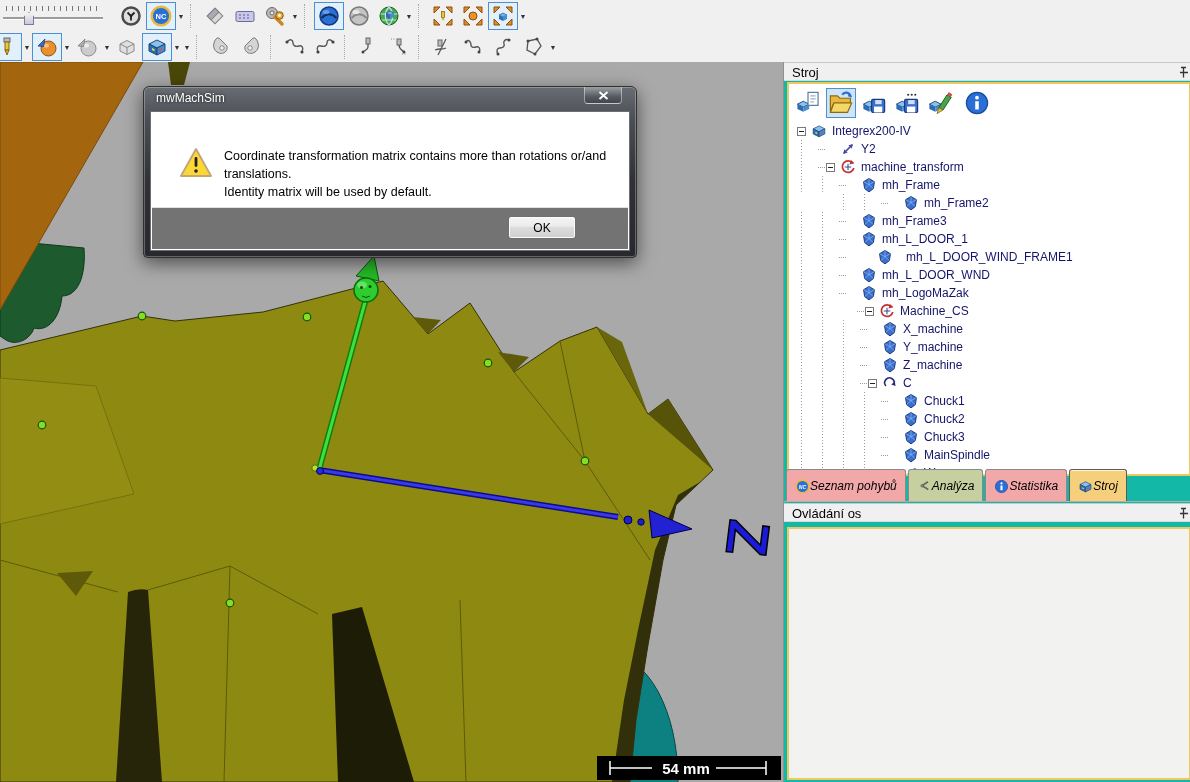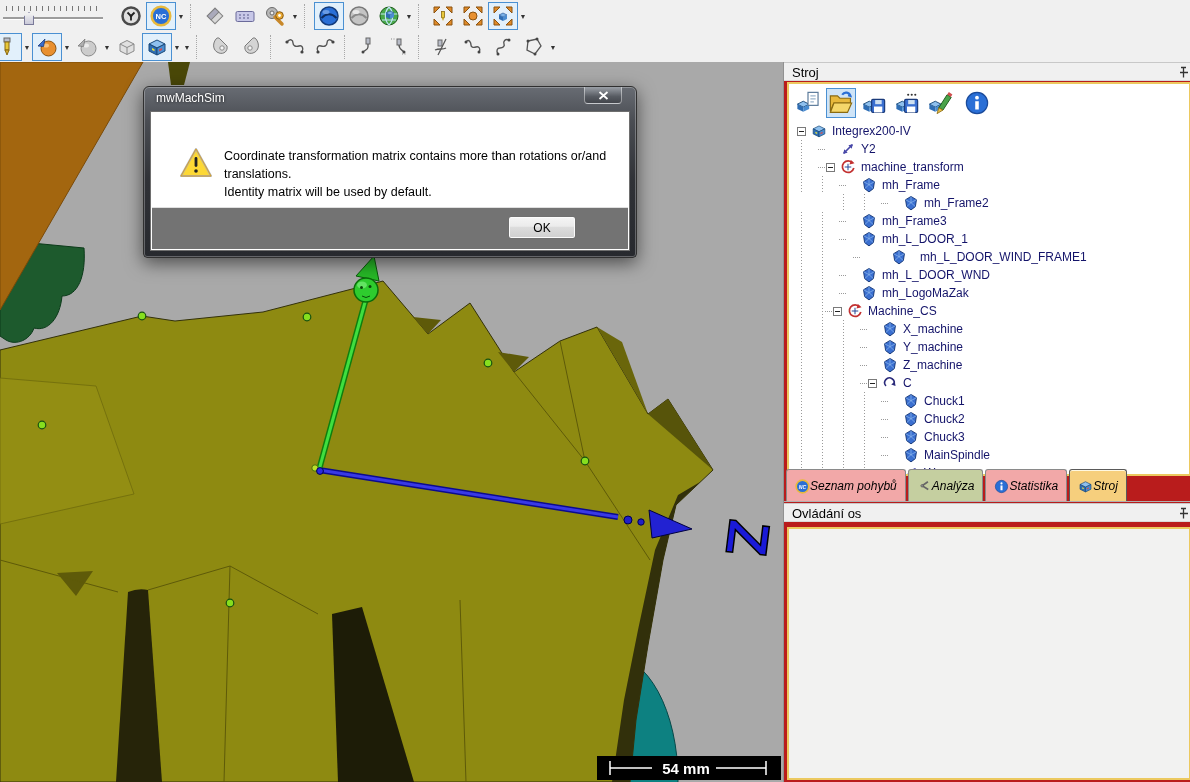--- a/index.html
+++ b/index.html
@@ -50,21 +50,21 @@
   #dlg-warn{position:absolute;left:28px;top:35px;width:34px;height:32px;}
   #dlg-footer{position:absolute;left:1px;right:1px;bottom:1px;height:42px;background:#737373;
     border-top:1px solid #dfdfdf;}
   #dlg-ok{position:absolute;right:52px;bottom:10px;width:68px;height:23px;
     background:linear-gradient(#f5f5f5,#ebebeb 45%,#dddddd 46%,#cfcfcf);
     border:1px solid #707070;border-radius:3px;font-size:12px;
     font-family:"Liberation Sans",sans-serif;box-shadow:inset 0 0 0 1px #fbfbfb;}
 
   
   #rightpanel{position:absolute;left:783px;top:62px;width:407px;height:720px;
-    background:#b91c1c;border-left:1px solid #919191;}
+    background:#14b8a6;border-left:1px solid #919191;}
   .panel-hdr{position:absolute;left:0;width:407px;height:19px;background:#f0f0f0;
     border-top:1px solid #c8c8c8;border-bottom:1px solid #d9d9d9;font-size:13px;color:#000;}
   .panel-hdr .hdr-label{position:absolute;left:8px;top:2px;}
   .pin{position:absolute;left:394px;top:3px;width:12px;height:13px;padding:0;border:none;background:none;}
   #mp-hdr{top:0;}
   #ax-hdr{top:441px;}
 
   #mp-box{position:absolute;left:3px;top:20px;width:404px;height:394px;
     border:2px solid #ecc95f;background:#fff;overflow:hidden;}
   #mp-toolbar{position:absolute;left:4px;top:3px;height:32px;display:flex;gap:3px;align-items:center;}
@@ -550,21 +550,21 @@
           <span class="stub"></span>
           <span class="exp-sp"></span>
           <span class="ticon">
             <svg class="ic" viewBox="0 0 22 22">
               <path d="M11 2l7.5 4.5L17 16l-6 4.5L5 16 3.5 6.5Z" fill="#3a6fd0" stroke="#10306e" stroke-width="1.2"></path>
               <path d="M11 2v8.5M18.5 6.5 11 10.5m-7.5-4L11 10.5m6 5.5-6-5.5M5 16l6-5.5" stroke="#8cb8ec" stroke-width="1" fill="none"></path>
             </svg>
           </span>
           <span>mh_L_DOOR_1</span>
         </div>
-        <div class="trow" style="padding-left: 64px; background-image: repeating-linear-gradient(rgb(154, 154, 154) 0px, rgb(154, 154, 154) 1px, transparent 1px, transparent 3px), repeating-linear-gradient(rgb(154, 154, 154) 0px, rgb(154, 154, 154) 1px, transparent 1px, transparent 3px); background-position: 12px 0px, 33px 0px; background-size: 1px 100%; gap: 8px;">
+        <div class="trow" style="padding-left: 50px; background-image: repeating-linear-gradient(rgb(154, 154, 154) 0px, rgb(154, 154, 154) 1px, transparent 1px, transparent 3px), repeating-linear-gradient(rgb(154, 154, 154) 0px, rgb(154, 154, 154) 1px, transparent 1px, transparent 3px); background-position: 12px 0px, 33px 0px; background-size: 1px 100%; gap: 8px;">
           <span class="stub"></span>
           <span class="exp-sp"></span>
           <span class="ticon">
             <svg class="ic" viewBox="0 0 22 22">
               <path d="M11 2l7.5 4.5L17 16l-6 4.5L5 16 3.5 6.5Z" fill="#3a6fd0" stroke="#10306e" stroke-width="1.2"></path>
               <path d="M11 2v8.5M18.5 6.5 11 10.5m-7.5-4L11 10.5m6 5.5-6-5.5M5 16l6-5.5" stroke="#8cb8ec" stroke-width="1" fill="none"></path>
             </svg>
           </span>
           <span>mh_L_DOOR_WIND_FRAME1</span>
         </div>
@@ -583,21 +583,21 @@
           <span class="stub"></span>
           <span class="exp-sp"></span>
           <span class="ticon">
             <svg class="ic" viewBox="0 0 22 22">
               <path d="M11 2l7.5 4.5L17 16l-6 4.5L5 16 3.5 6.5Z" fill="#3a6fd0" stroke="#10306e" stroke-width="1.2"></path>
               <path d="M11 2v8.5M18.5 6.5 11 10.5m-7.5-4L11 10.5m6 5.5-6-5.5M5 16l6-5.5" stroke="#8cb8ec" stroke-width="1" fill="none"></path>
             </svg>
           </span>
           <span>mh_LogoMaZak</span>
         </div>
-        <div class="trow" style="padding-left: 36px; background-image: repeating-linear-gradient(rgb(154, 154, 154) 0px, rgb(154, 154, 154) 1px, transparent 1px, transparent 3px), repeating-linear-gradient(rgb(154, 154, 154) 0px, rgb(154, 154, 154) 1px, transparent 1px, transparent 3px); background-position: 12px 0px, 33px 0px; background-size: 1px 100%;">
+        <div class="trow" style="padding-left: 68px; background-image: repeating-linear-gradient(rgb(154, 154, 154) 0px, rgb(154, 154, 154) 1px, transparent 1px, transparent 3px), repeating-linear-gradient(rgb(154, 154, 154) 0px, rgb(154, 154, 154) 1px, transparent 1px, transparent 3px); background-position: 12px 0px, 33px 0px; background-size: 1px 100%;">
           <span class="stub"></span>
           <span class="exp"></span>
           <span class="ticon">
             <svg class="ic" viewBox="0 0 22 22">
               <path d="M17.5 5.5A8 8 0 1 0 19 12.5" fill="none" stroke="#c23030" stroke-width="2.4"></path>
               <path d="M15 1.5l5 4.5-7 1.5z" fill="#c23030"></path>
               <path d="M11 6.5v9M6.5 11h9" stroke="#2a4a9a" stroke-width="1.4"></path>
             </svg>
           </span>
           <span>Machine_CS</span>

